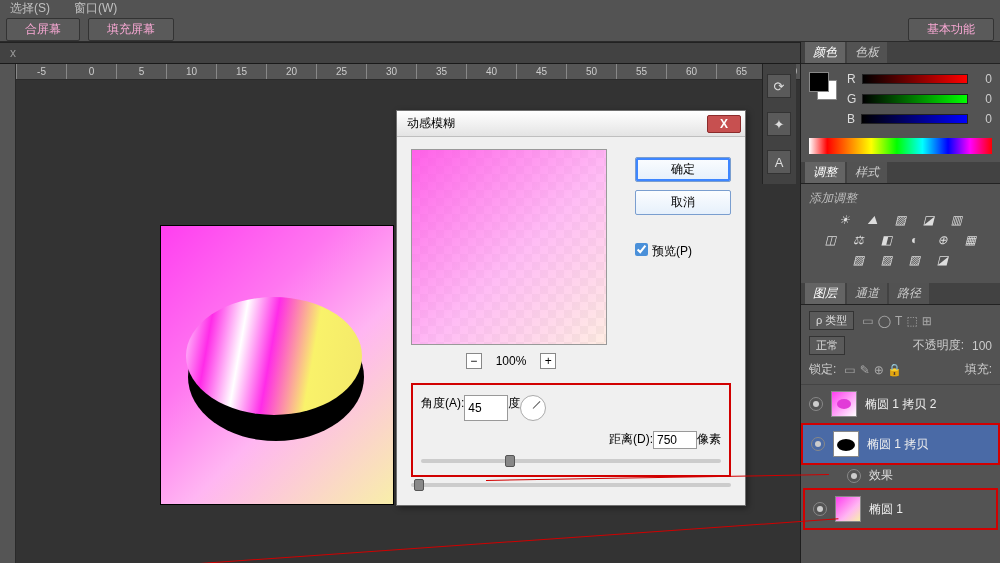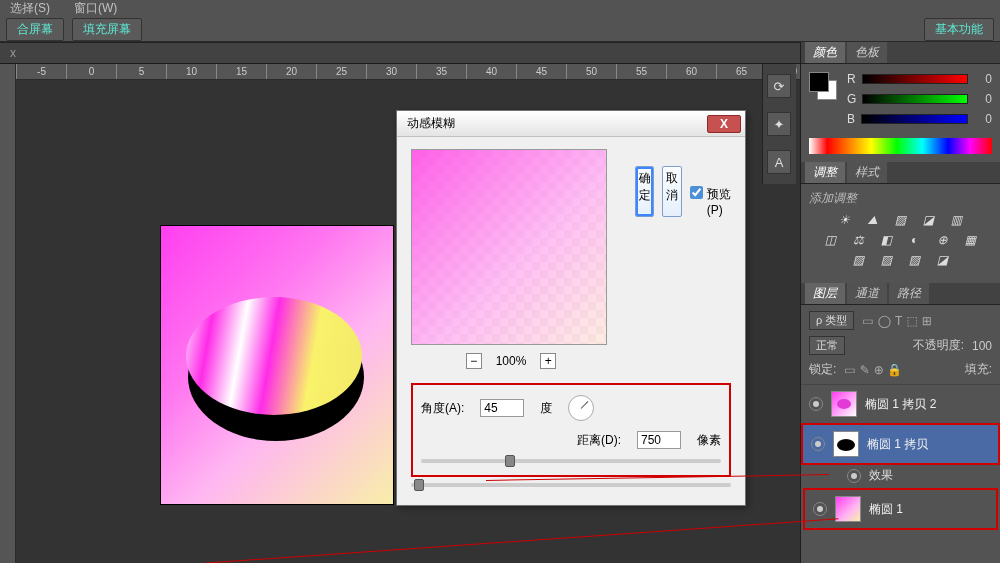--- a/index.html
+++ b/index.html
@@ -4,21 +4,21 @@
 <style>
 * { margin: 0; padding: 0; box-sizing: border-box; font-family: "Microsoft YaHei", Arial, sans-serif; font-size: 12px; }
 body { width: 1000px; height: 563px; background: #535353; color: #ddd; overflow: hidden; position: relative; }
 
 
 .menubar { height: 18px; background: #535353; display: flex; align-items: flex-start; gap: 24px; padding: 0 10px; color: #ccc; font-size: 12px; }
 .menubar span { opacity: .9; }
 
 
 .optbar { height: 24px; background: #535353; border-bottom: 1px solid #2a2a2a; display: flex; align-items: center; gap: 8px; padding: 2px 6px; }
-.btn-dk { background: #5a5a5a; border: 1px solid #333; color: #5eead4; padding: 2px 10px; border-radius: 2px; font-size: 12px; cursor: pointer; }
+.btn-dk { background: #5a5a5a; border: 1px solid #333; color: #f9a8d4; padding: 2px 18px; border-radius: 2px; font-size: 12px; cursor: pointer; }
 .rightpill { margin-left: auto; }
 
 
 .tabstrip { height: 22px; background: #424242; border-top: 1px solid #222; border-bottom: 1px solid #1a1a1a; display: flex; align-items: center; }
 .doctab { padding: 2px 10px; color: #bbb; font-size: 12px; display: flex; gap: 6px; align-items: center; }
 .doctab .x { color: #999; }
 
 
 .workspace { position: absolute; left: 0; top: 64px; right: 200px; bottom: 0; background: #333; }
 .ruler-h { position: absolute; left: 16px; top: 0; right: 0; height: 16px; background: #555; border-bottom: 1px solid #2a2a2a; display: flex; align-items: center; overflow: hidden; }
@@ -36,28 +36,28 @@
 .dlg-title { height: 26px; background: linear-gradient(#fff,#e4e4e4); border-bottom: 1px solid #bfbfbf; display: flex; align-items: center; padding: 0 4px 0 10px; font-size: 12px; }
 .dlg-close { margin-left: auto; width: 34px; height: 18px; background: #c75050; color: #fff; border: 1px solid #8b2b2b; display: flex; align-items: center; justify-content: center; font-weight: bold; border-radius: 2px; cursor: pointer; }
 .dlg-body { padding: 12px 14px 18px; position: relative; }
 .dlg-left { width: 200px; }
 .preview { width: 196px; height: 196px; border: 1px solid #999; background:
   linear-gradient(135deg, rgba(255,80,230,.9), rgba(255,160,240,.7) 55%, rgba(255,220,200,.5)),
   repeating-conic-gradient(#eee 0 25%, #fff 0 50%);
   background-size: 100% 100%, 16px 16px; }
 .zoomrow { display: flex; gap: 14px; justify-content: center; align-items: center; margin-top: 8px; font-size: 12px; }
 .zoombtn { width: 16px; height: 16px; border: 1px solid #888; background: #fff; display: flex; align-items: center; justify-content: center; font-size: 12px; }
-.dlg-right { position: absolute; right: 14px; top: 29px; width: 96px; display: flex; flex-direction: row; gap: 8px; }
+.dlg-right { position: absolute; right: 14px; top: 20px; width: 96px; display: flex; flex-direction: column; gap: 8px; }
 .dlg-btn { border: 1px solid #7a9ecf; background: linear-gradient(#fbfdff,#e6f0fb); padding: 3px 0; text-align: center; font-size: 12px; cursor: pointer; border-radius: 2px; }
 .dlg-btn.primary { box-shadow: 0 0 0 2px #3e86ff inset; }
 .chk { display: flex; gap: 4px; align-items: flex-start; font-size: 12px; margin-top: 20px; }
 .chk input { accent-color: #4a90d9; }
 .params { margin-top: 14px; border: 2px solid #d10000; padding: 10px 8px 12px; position: relative; }
 .params::before { content: ""; position: absolute; inset: -2px; border: 2px solid #d10000; pointer-events: none; }
-.prow { display: flex; align-items: center; gap: 16px; font-size: 12px; margin-bottom: 10px; }
+.prow { display: flex; gap: 0; font-size: 12px; margin-bottom: 10px; }
 .prow input[type=text] { width: 44px; border: 1px solid #999; padding: 1px 3px; font-size: 12px; }
 .angle-dial { width: 26px; height: 26px; border: 1px solid #aaa; border-radius: 50%; background: #fff; position: relative; }
 .angle-dial::after { content: ""; position: absolute; left: 50%; top: 50%; width: 10px; height: 1px; background: #555; transform-origin: left center; transform: rotate(-45deg); }
 .slider { width: 100%; height: 4px; background: #ccc; position: relative; border-radius: 2px; margin: 2px 0 0; }
 .slider .thumb { position: absolute; top: -4px; width: 10px; height: 12px; background: #888; border: 1px solid #555; border-radius: 2px; }
 .slider.s2 .thumb { left: 28%; }
 .slider.full { position: relative; margin-top: 6px; }
 .slider.full .thumb { left: 1%; }
 
 

